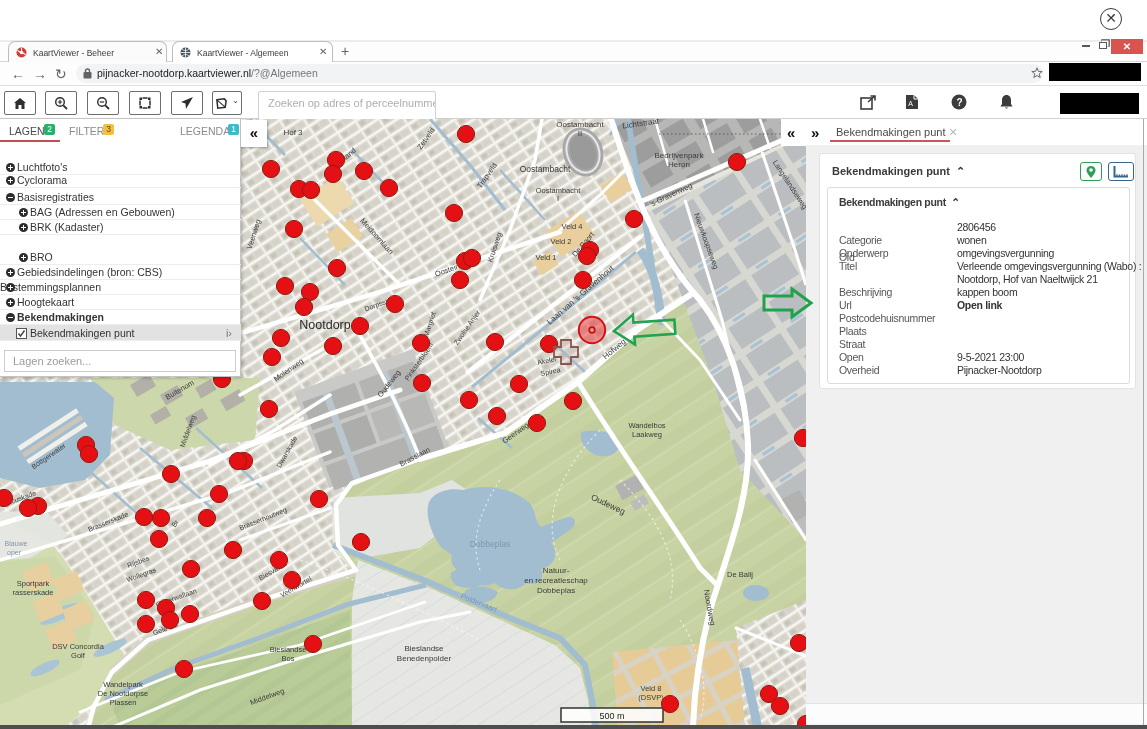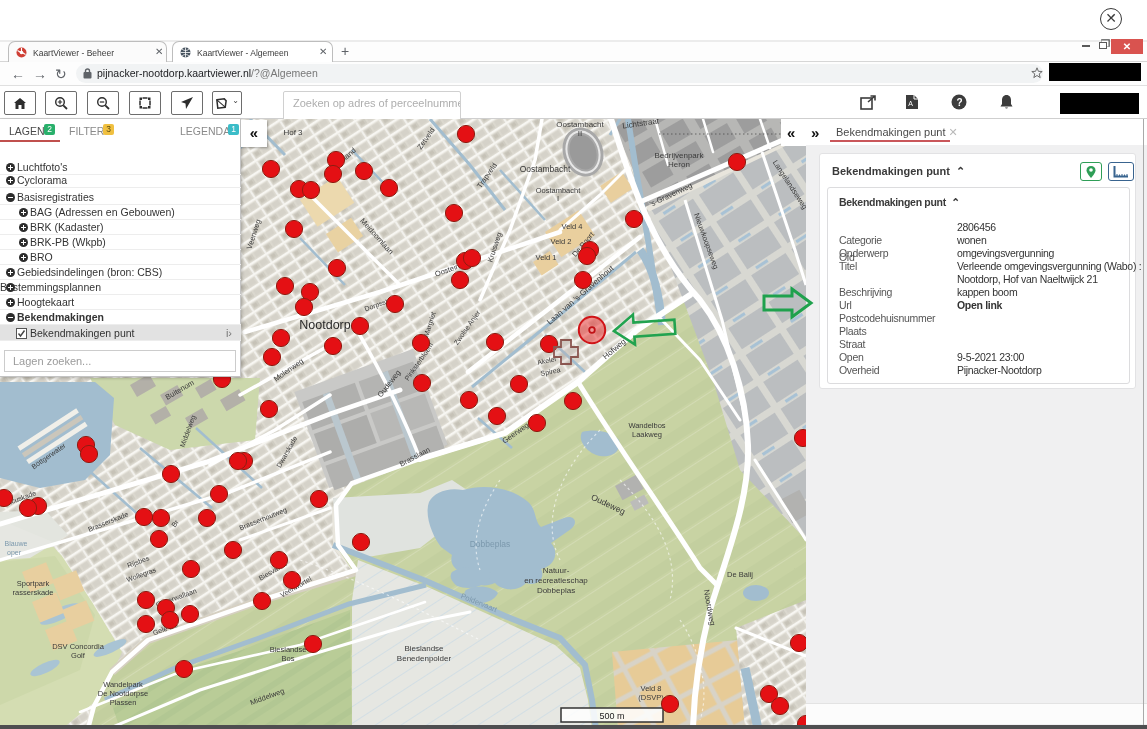--- a/index.html
+++ b/index.html
@@ -33,21 +33,21 @@
 #urltext { left:97px; top:67px; font-size:10.5px; color:#202124; }
 #star { left:1031px; top:67px; }
 #black1 { left:1049px; top:63px; width:92px; height:18px; background:#000; }
 
 #toolbar { left:0; top:86px; width:1147px; height:33px; background:#fff;
   border-bottom:1px solid #cfcfcf; }
 .tbtn { position:absolute; top:91px; width:32px; height:24px; background:#fff;
   border:1px solid #6d6d6d; border-radius:2px; }
 #searchbox { left:258px; top:91px; width:178px; white-space:nowrap; overflow:hidden; height:40px; border:1px solid #d0d0d0;
   border-radius:2px; background:#fff; font-size:11px; color:#aeaeae; line-height:23px;
-  padding-left:9px;margin-left:25px; }
+  padding-left:9px; }
 #black2 { left:1060px; top:93px; width:79px; height:21px; background:#000; }
 
 #map { left:0; top:119px; width:806px; height:606px; }
 
 #lpanel { left:0; top:119px; width:241px; height:258px; background:#fff;
   border-right:1px solid #c3c3c3; border-bottom:1px solid #c3c3c3;
   box-shadow:1px 1px 3px rgba(0,0,0,0.25); font-size:10.5px; color:#333; }
 #lcollapse { left:241px; top:120px; width:26px; height:27px; background:#fff;
   color:#111; font-size:15px; font-weight:bold; text-align:center; line-height:26px;
   box-shadow:1px 1px 2px rgba(0,0,0,0.3); }
@@ -517,21 +517,20 @@
     <span class="ptab" style="left:69px;">FILTER</span>
     <span class="badge" style="left:103px; background:#f0c040; color:#5a4a10;">3</span>
     <span class="ptab" style="left:180px;">LEGENDA</span>
     <span class="badge" style="left:228px; background:#3bbcc8;">1</span>
     <span id="redline"></span>
     <div class="lrow" style="top:41px;"><span class="pico plus" style="left:6px;"></span><span style="margin-left:17px;">Luchtfoto's</span></div>
     <div class="lrow" style="top:54px;"><span class="pico plus" style="left:6px;"></span><span style="margin-left:17px;">Cyclorama</span></div>
     <div class="lrow" style="top:71px;"><span class="pico" style="left:6px;"></span><span style="margin-left:17px;">Basisregistraties</span></div>
     <div class="lrow" style="top:86px;"><span class="pico plus" style="left:19px;"></span><span style="margin-left:30px;">BAG (Adressen en Gebouwen)</span></div>
     <div class="lrow" style="top:101px;"><span class="pico plus" style="left:19px;"></span><span style="margin-left:30px;">BRK (Kadaster)</span></div>
-    <div class="lrow" style="top:116px;"><span class="pico plus" style="left:19px;"></span><span style="margin-left:30px;">BRK-PB (Wkpb)</span></div>
     <div class="lrow" style="top:131px;"><span class="pico plus" style="left:19px;"></span><span style="margin-left:30px;">BRO</span></div>
     <div class="lrow" style="top:146px;"><span class="pico plus" style="left:6px;"></span><span style="margin-left:17px;">Gebiedsindelingen (bron: CBS)</span></div>
     <div class="lrow" style="top:161px;"><span class="pico plus" style="left:6px;"></span><span style="">Bestemmingsplannen</span></div>
     <div class="lrow" style="top:176px;"><span class="pico plus" style="left:6px;"></span><span style="margin-left:17px;">Hoogtekaart</span></div>
     <div class="lrow" style="top:191px; font-weight:bold;"><span class="pico" style="left:6px;"></span><span style="margin-left:17px;">Bekendmakingen</span></div>
     <div class="lrow" style="top:206px; background:#e2e2e2; height:16px; line-height:16px;">
       <svg style="position:absolute;left:16px;top:3px;" width="11" height="11" viewBox="0 0 11 11">
           <rect x="0.5" y="0.5" width="10" height="10" fill="#fff" stroke="#555"></rect>
           <path d="M2.5 5.5 L4.5 8 L8.5 2.5" stroke="#444" stroke-width="1.4" fill="none"></path>
         </svg>

